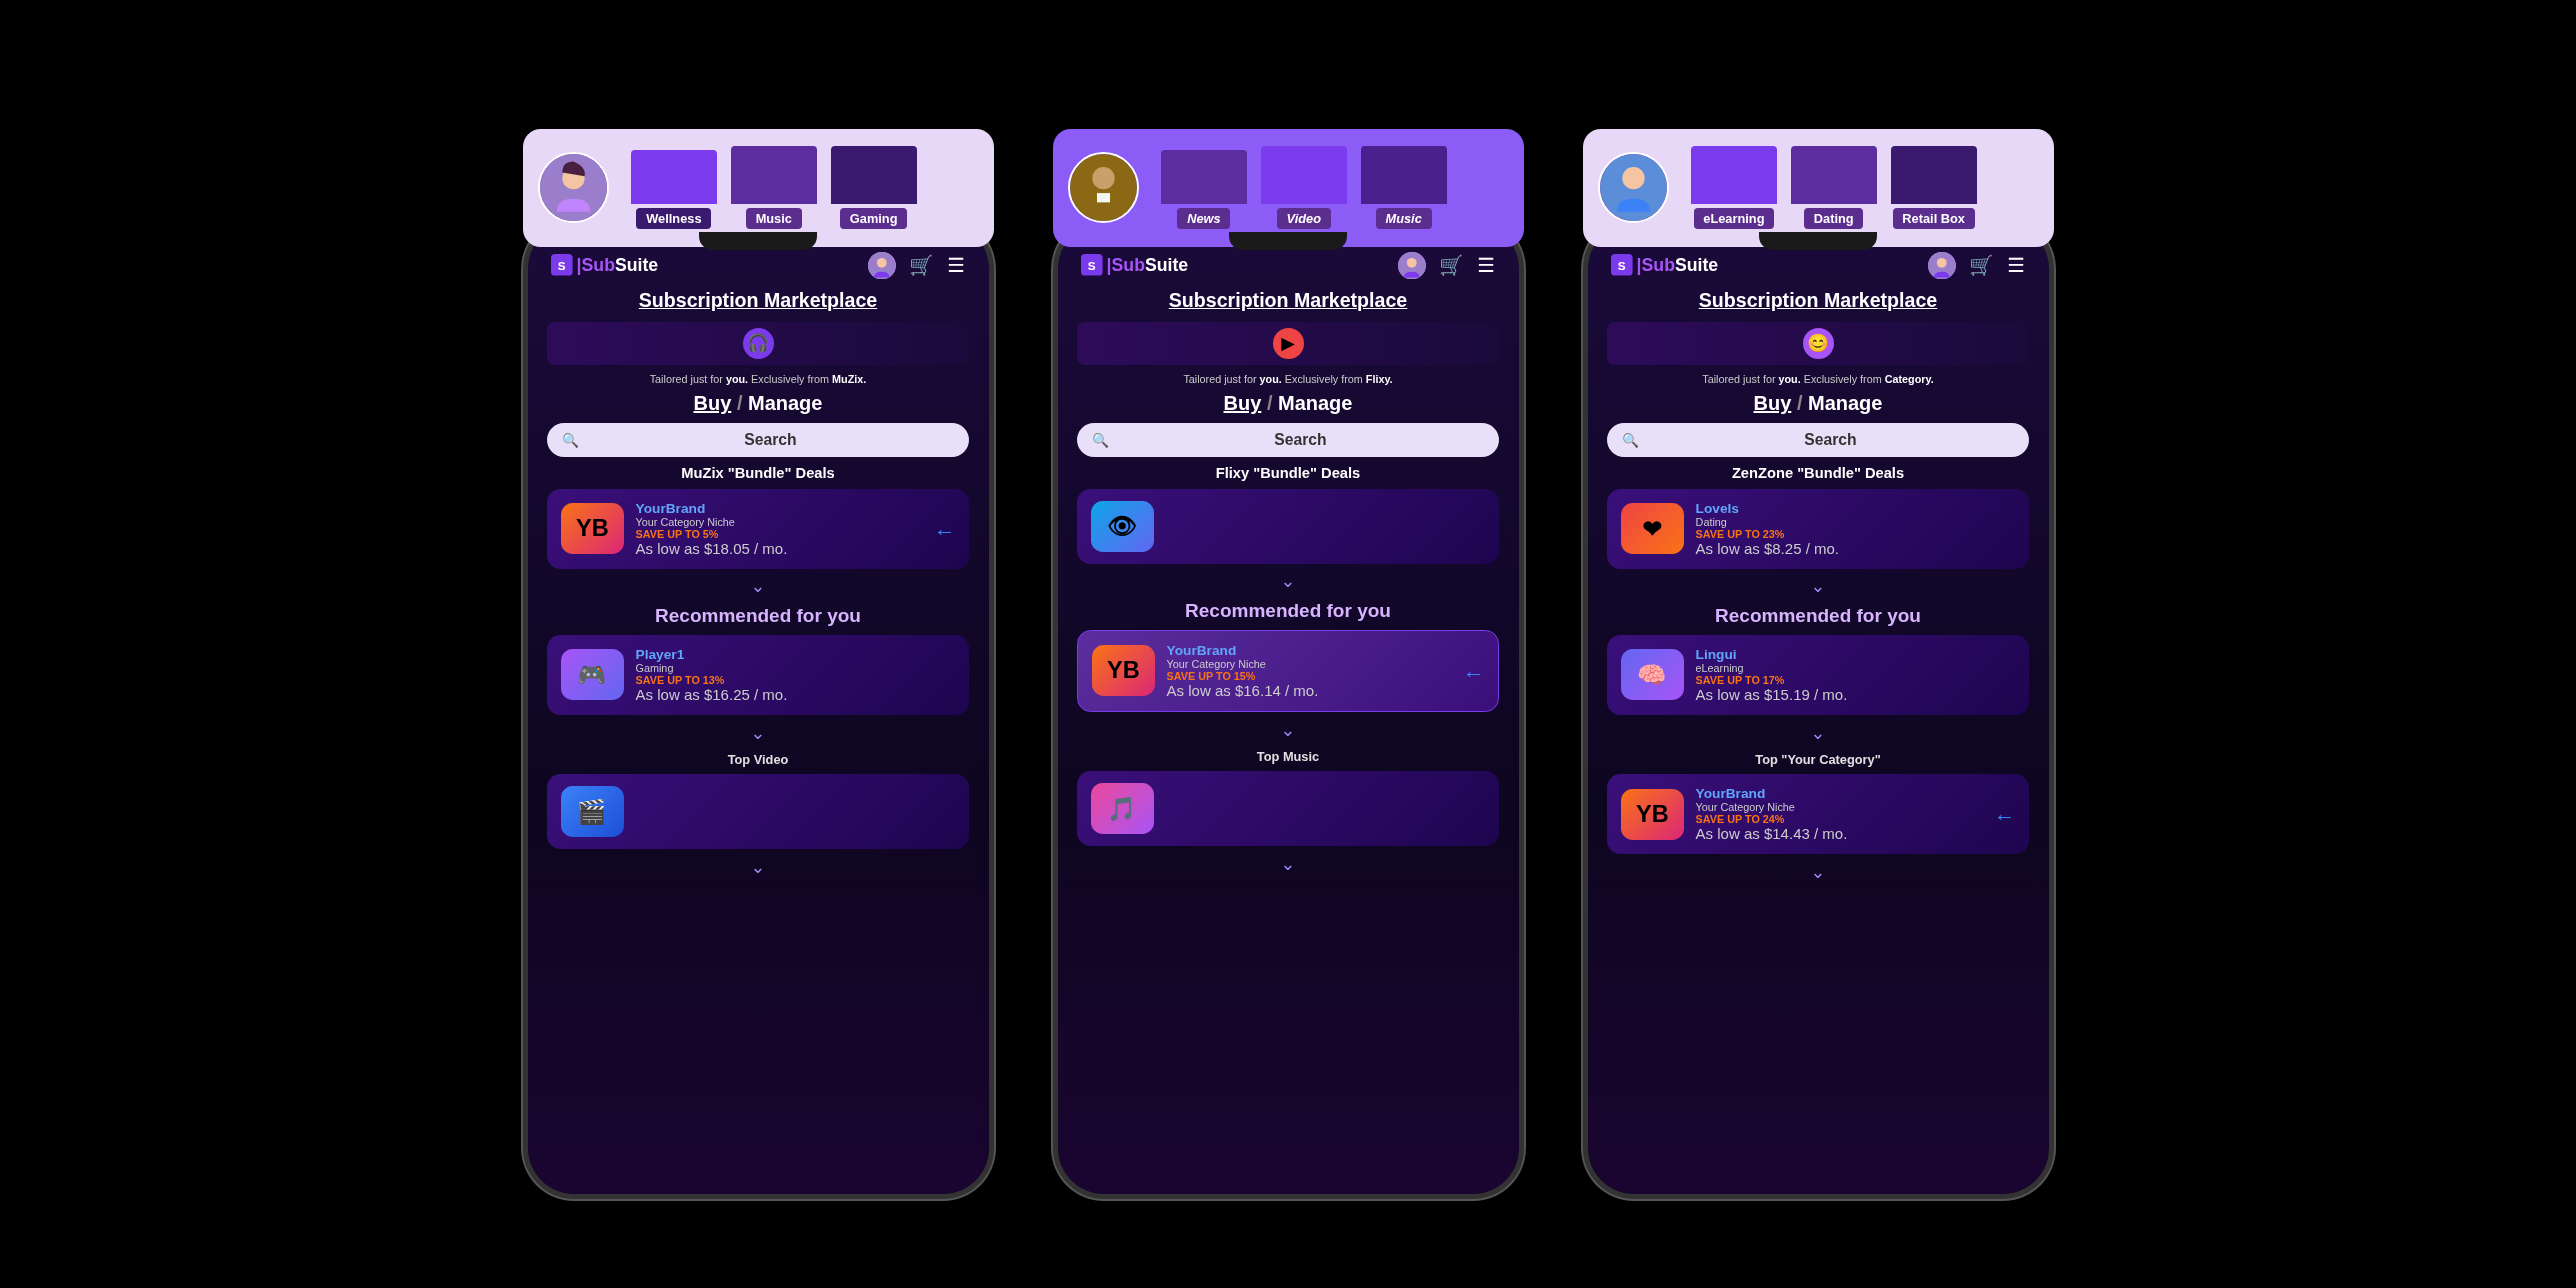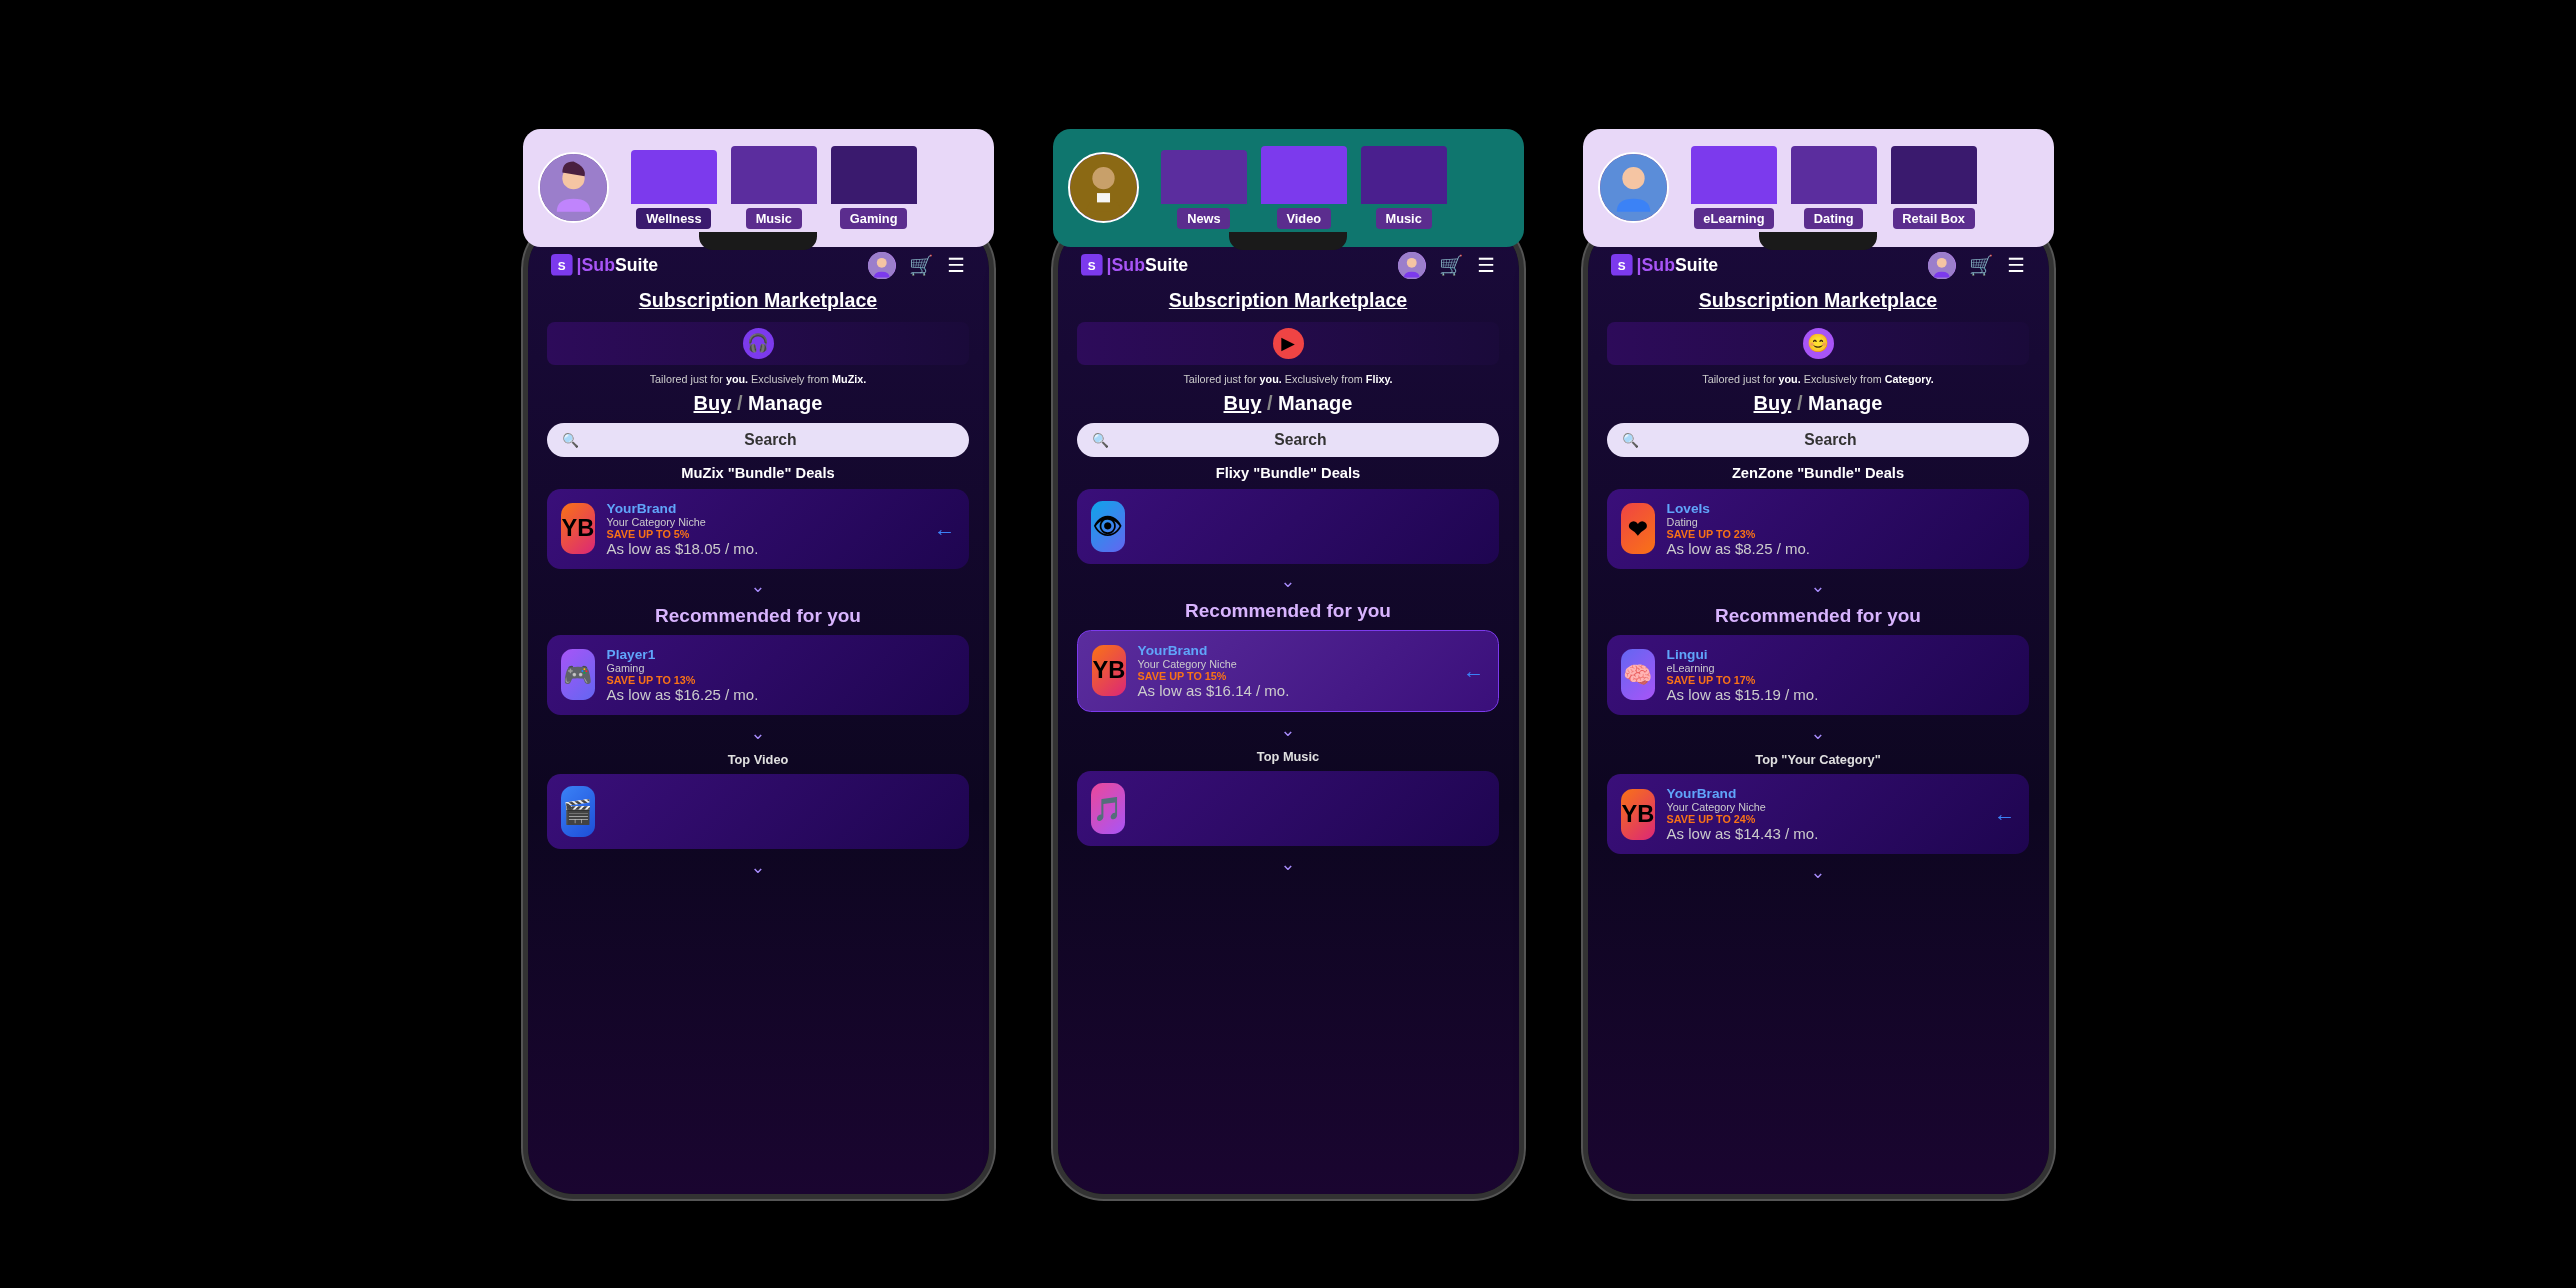--- a/index.html
+++ b/index.html
@@ -252,21 +252,21 @@
       display: flex;
       align-items: center;
       gap: 11.8px;
       position: relative;
     }
     .deal-card.highlight {
       background: linear-gradient(135deg, #5b2d9e, #3a0f7a);
       border: 1px solid #7c3aed;
     }
     .deal-logo {
-      width: 34px;
+      width: 63px;
       height: 51px;
       border-radius: 11.8px;
       flex-shrink: 0;
       display: flex;
       align-items: center;
       justify-content: center;
       font-size: 23.6px;
       font-weight: 900;
     }
     .deal-info { flex: 1; }
@@ -405,21 +405,21 @@
             <div class="top-section-title">Top Video</div>
             <div class="deal-card">
               <div class="deal-logo" style="background: linear-gradient(135deg, rgb(59, 130, 246), rgb(29, 78, 216));">🎬</div>
             </div>
             <div class="chevron-down">⌄</div>
           </div>
         </div>
       </div>
     </div>
     <div class="phone-wrapper">
-      <div class="banner-card" style="background: #0f766e;">
+      <div class="banner-card" style="background: #8b5cf6; font-style: italic;">
         <div class="banner-avatar">
           <svg viewBox="0 0 72 72" xmlns="http://www.w3.org/2000/svg">
       <circle cx="36" cy="36" r="36" fill="#8b6914"></circle>
       <circle cx="36" cy="26" r="12" fill="#c8a06a"></circle>
       <path d="M18 62 Q18 48 36 48 Q54 48 54 62" fill="#8b6914"></path>
       <rect x="29" y="42" width="14" height="10" fill="#f5f5f5"></rect>
     </svg>
         </div>
         <div class="banner-bars">
           <div class="bar-label-group">

